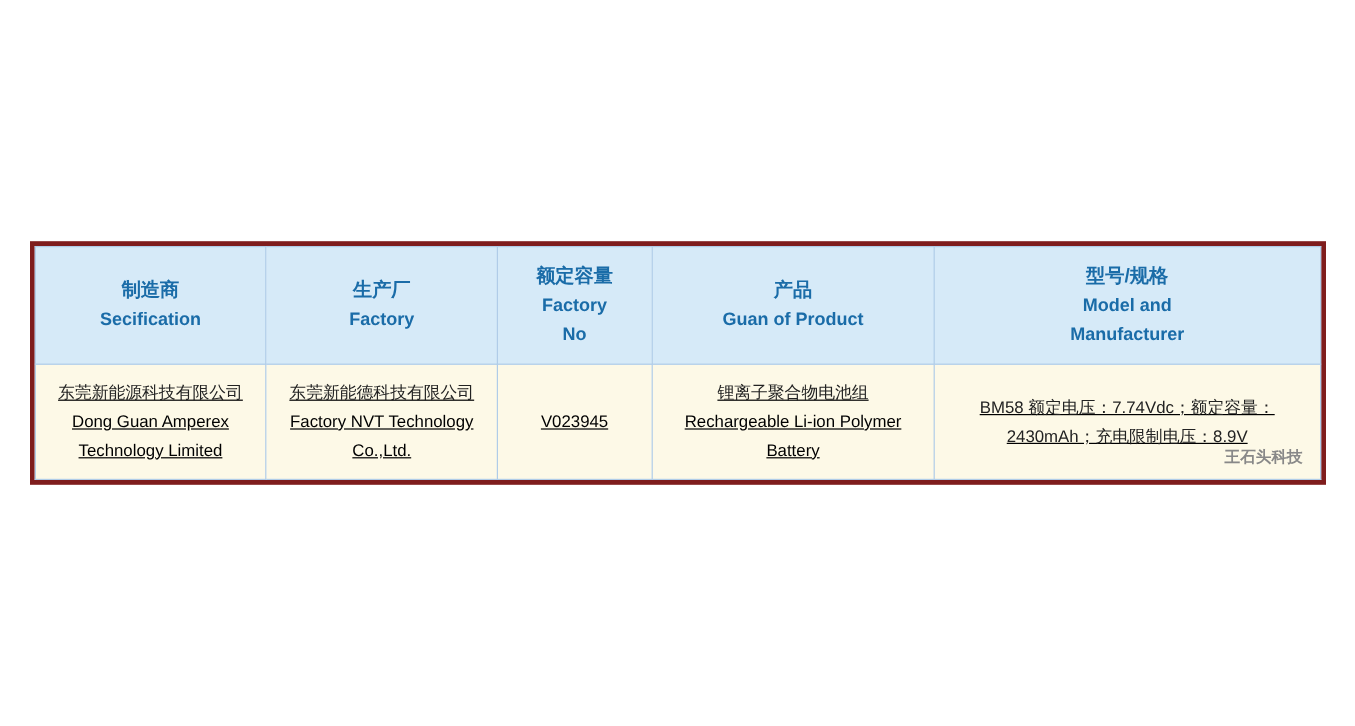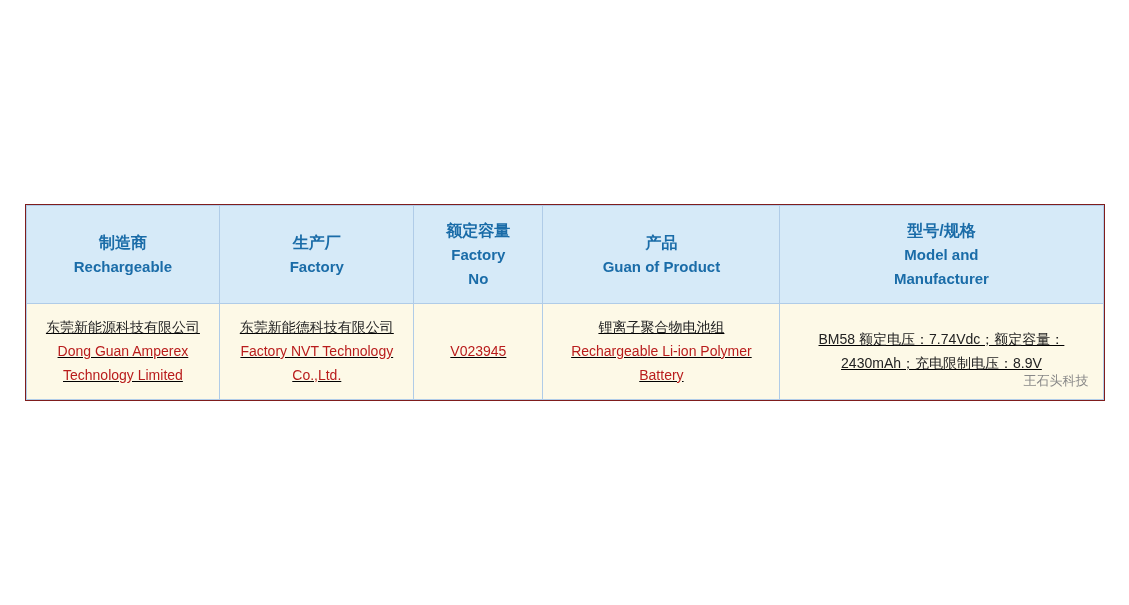--- a/index.html
+++ b/index.html
@@ -8,21 +8,21 @@
       background: #ffffff;
       width: 1129px;
       height: 605px;
       overflow: hidden;
       display: flex;
       align-items: center;
       justify-content: center;
     }
     .table-wrapper {
       width: 1080px;
-      border: 1px solid #7f1d1d;
+      border: 4px solid #7f1d1d;
       border-collapse: collapse;
       position: relative;
     }
     table {
       width: 100%;
       border-collapse: collapse;
     }
     th, td {
       border: 1px solid #b0cce8;
       padding: 12px 10px;
@@ -47,49 +47,49 @@
       font-size: 15px;
       font-weight: bold;
       line-height: 1.6;
     }
     .cell-zh {
       color: #222;
       font-size: 14px;
       line-height: 1.7;
     }
     .cell-en {
-      color: #b91c1c;
+      color: #000000;
       font-size: 14px;
       line-height: 1.7;
     }
     .watermark {
       position: absolute;
       bottom: 10px;
       right: 15px;
       color: #888;
       font-size: 13px;
-      font-weight: normal;
+      font-weight: bold;
       margin-left: 27px;
     }
     th:nth-child(1) { width: 18%; }
     th:nth-child(2) { width: 18%; }
     th:nth-child(3) { width: 12%; }
     th:nth-child(4) { width: 22%; }
     th:nth-child(5) { width: 30%; }
   </style>
 </head>
 <body>
 
 <div class="table-wrapper">
   <table>
     <thead>
       <tr>
         <th>
           <div class="header-zh">制造商</div>
-          <div class="header-en">Rechargeable</div>
+          <div class="header-en">Secification</div>
         </th>
         <th>
           <div class="header-zh">生产厂</div>
           <div class="header-en">Factory</div>
         </th>
         <th>
           <div class="header-zh">额定容量</div>
           <div class="header-en">
             <span>Factory</span><br>
             <span>No</span>

